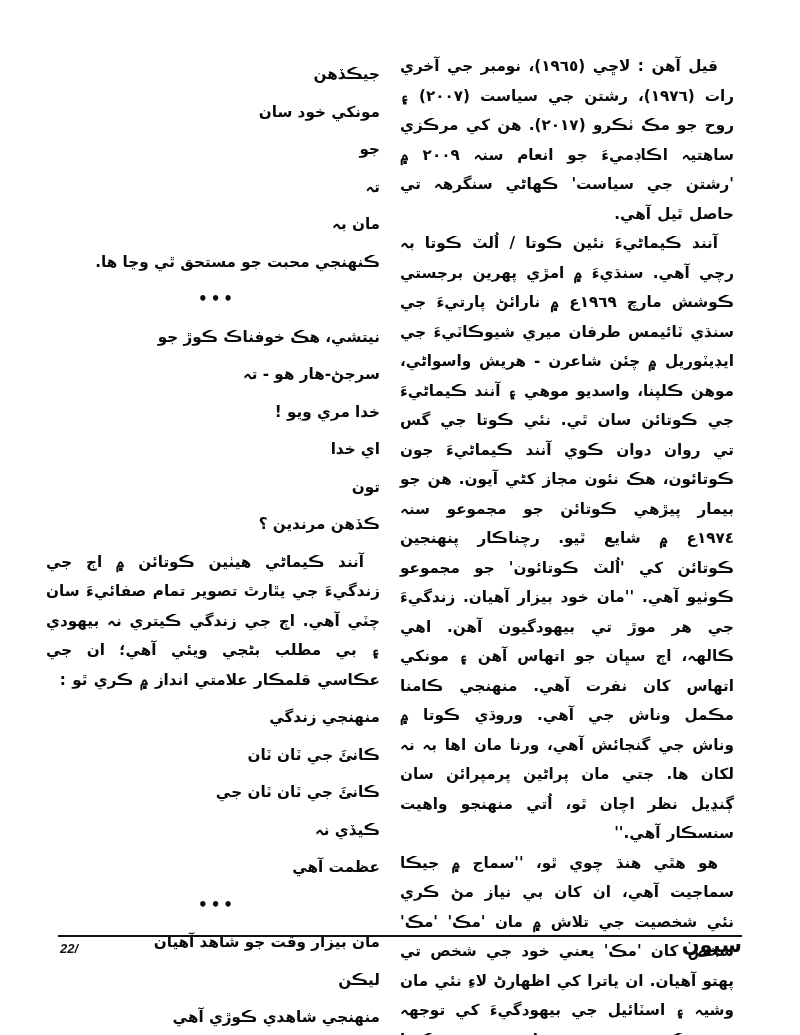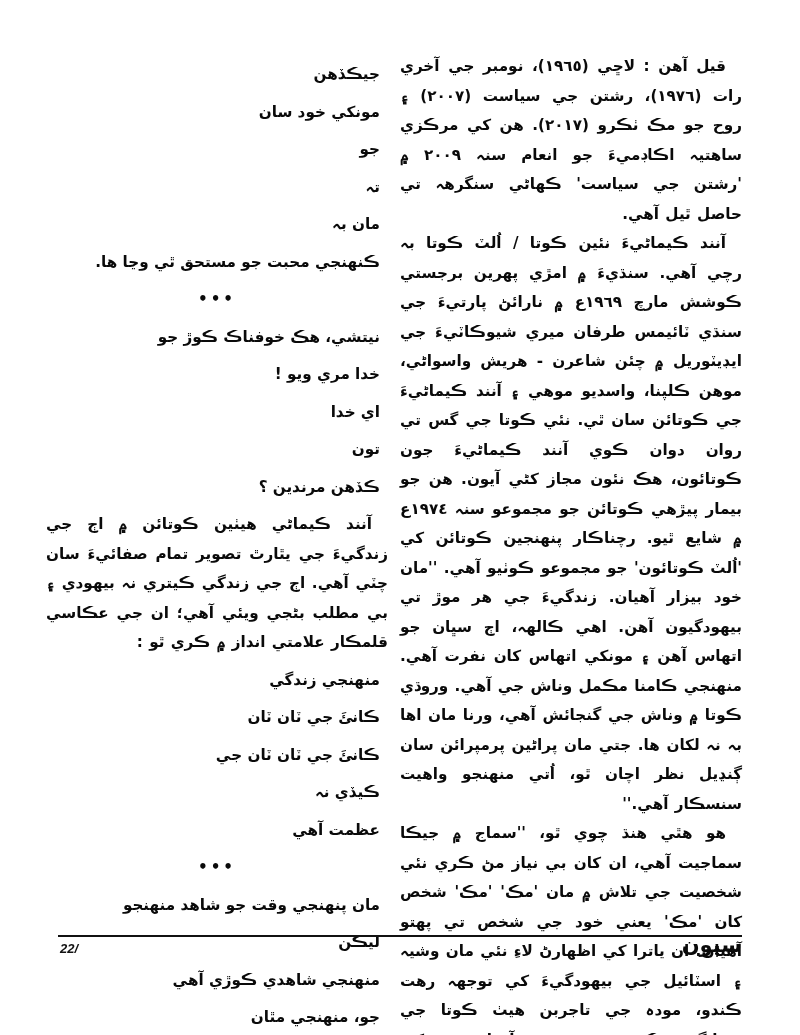--- a/index.html
+++ b/index.html
@@ -41,21 +41,21 @@
   .col-left  { order: 2; }
 
   
   .para {
     font-size: 15.2px;
     line-height: 29.5px;
     font-weight: 700;
     text-align: justify;
     text-align-last: right;
     color: #0a0a0a;
-    margin: 0 0 0 0;
+    margin: 0 8px 0 0;
     letter-spacing: 0;
     word-spacing: 1px;
   }
   .para.indent { text-indent: 16px; }
 
   .verse {
     font-size: 15.2px;
     line-height: 29.5px;
     font-weight: 700;
     color: #0a0a0a;
@@ -128,32 +128,33 @@
 
     <div class="col col-left" id="left-col">
         <p class="verse">جيڪڏهن</p>
         <p class="verse">مونکي خود سان</p>
         <p class="verse">جو</p>
         <p class="verse">تہ</p>
         <p class="verse">مان بہ</p>
         <p class="verse">ڪنهنجي محبت جو مستحق ٿي وڃا ها.</p>
         <p class="dots-line">•••</p>
         <p class="verse">نيتشي، هڪ خوفناڪ ڪوڙ جو</p>
+        <p class="verse">سرجڻ-هار هو - تہ</p>
         <p class="verse">خدا مري ويو !</p>
         <p class="verse">اي خدا</p>
         <p class="verse">تون</p>
         <p class="verse">ڪڏهن مرندين ؟</p>
         <p class="para indent">آنند ڪيماڻي هيٺين ڪوتائن ۾ اڄ جي زندگيءَ جي يٿارٿ تصوير تمام صفائيءَ سان چٽي آهي. اڄ جي زندگي ڪيتري نہ بيهودي ۽ بي مطلب بڻجي ويئي آهي؛ ان جي عڪاسي قلمڪار علامتي انداز ۾ ڪري ٿو :</p>
         <p class="verse">منهنجي زندگي</p>
         <p class="verse">ڪانئَ جي ٽان ٽان</p>
         <p class="verse">ڪانئَ جي ٽان ٽان جي</p>
         <p class="verse">ڪيڏي نہ</p>
         <p class="verse">عظمت آهي</p>
         <p class="dots-line">•••</p>
-        <p class="verse">مان پنهنجي وقت جو شاهد منهنجو</p>
+        <p class="verse">مان بيزار وقت جو شاهد آهيان</p>
         <p class="verse">ليڪن</p>
         <p class="verse">منهنجي شاهدي ڪوڙي آهي</p>
         <p class="verse">جو، منهنجي مٿان</p>
         <p class="verse">ڪٽنب، سماج، ملڪ</p>
         <p class="verse">۽ بڻجي</p>
         <p class="verse">بي نامہ</p>
         <p class="verse">پرمپرائن جا</p>
       </div>
 
   </div>

